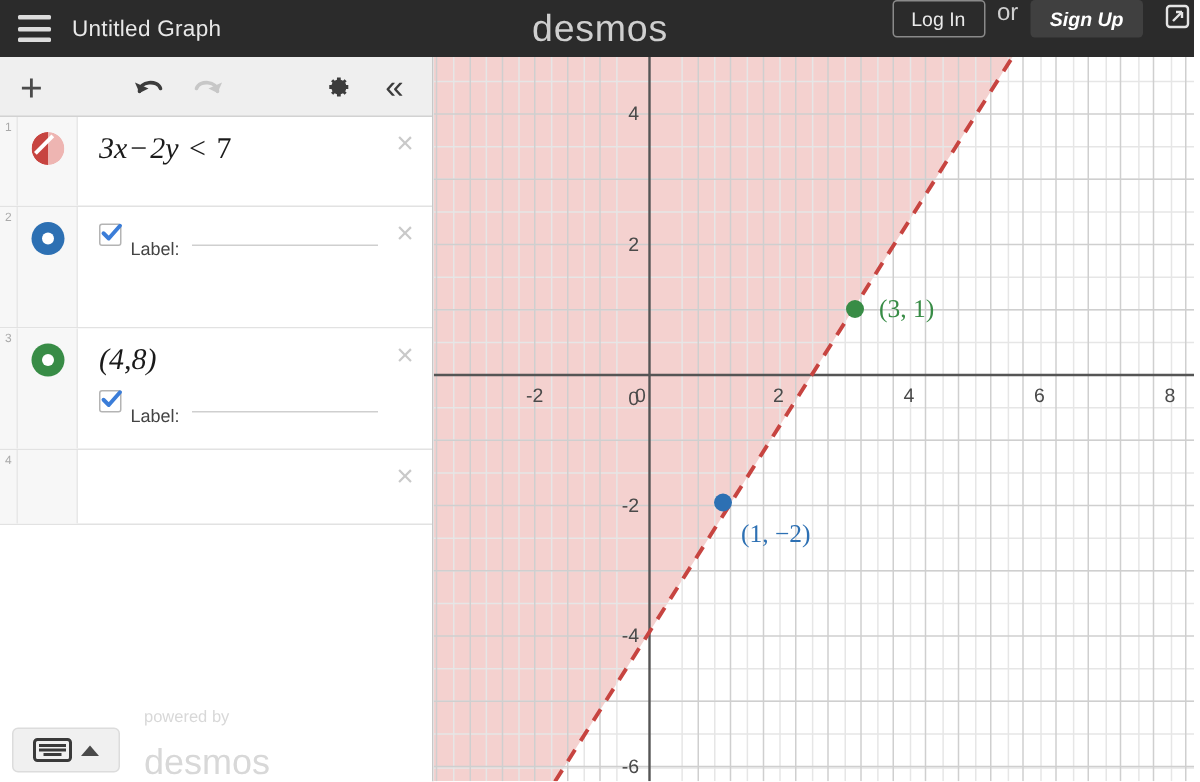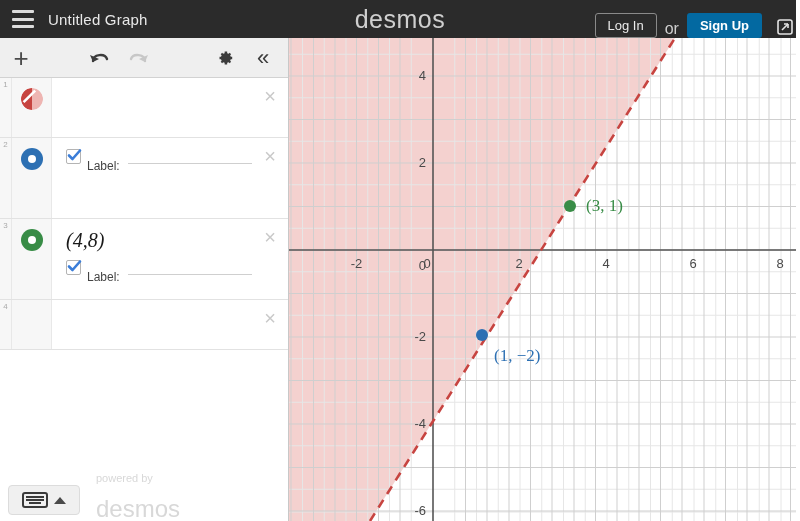--- a/index.html
+++ b/index.html
@@ -34,33 +34,33 @@
     position: absolute; left: 0; right: 0; top: 0; height: 38px;
     display: flex; align-items: center; justify-content: center;
     pointer-events: none;
   }
   .brand-text {
     color: #cfcfcf; font-size: 25px; letter-spacing: .5px;
     font-weight: 400;
   }
   .header-right {
     position: absolute; right: 0; top: 0; height: 38px;
-    display: flex; align-items: flex-end; gap: 8px; padding-right: 4px;
+    display: flex; align-items: flex-start; gap: 8px; padding-right: 4px;
   }
   .btn-login {
     color: #eaeaea; font-size: 13px;
     border: 1px solid #8a8a8a; border-radius: 3px;
     padding: 5px 12px; background: transparent; cursor: pointer;
     line-height: 1;
   }
   .or-text { color: #cfcfcf; font-size: 16px; }
   .btn-signup {
     color: #fff; font-size: 13px; font-weight: bold;
-    background: #0369a1; border: none; border-radius: 3px;
-    padding: 6px 13px; cursor: pointer; line-height: 1;
+    background: #404040; border: none; border-radius: 3px;
+    padding: 6px 13px; cursor: pointer; line-height: 1; font-style: italic;
   }
   .share-icon {
     width: 22px; height: 22px; margin-left: 4px;
     display: flex; align-items: center; justify-content: center;
     cursor: pointer;
   }
 
   
   .panel {
     position: absolute; top: 38px; left: 0;
@@ -263,20 +263,23 @@
         <div class="row-icon">
           <div class="ineq-icon">
             <svg width="22" height="22" viewBox="0 0 22 22">
               <circle cx="11" cy="11" r="11" fill="#eeb5b2"></circle>
               <path d="M0 11 A11 11 0 0 1 11 0 L11 11 Z M0 11 L11 11 L11 22 A11 11 0 0 1 0 11 Z" fill="#c74440"></path>
               <path d="M2.6 14.2 L14.2 2.6" stroke="#ffffff" stroke-width="2.6"></path>
             </svg>
           </div>
         </div>
         <div class="row-body">
+          <div class="expr">
+            <span>3x</span><span class="op">−</span><span>2y</span><span class="op" style="padding:0 7px;">&lt;</span><span class="num">7</span>
+          </div>
           <div class="row-delete">×</div>
         </div>
       </div>
 
       <div class="row" style="height:81px;">
         <div class="row-gutter">2</div>
         <div class="row-icon">
           <div class="dot-donut" style="background:#2d70b3;"></div>
         </div>
         <div class="row-body">

